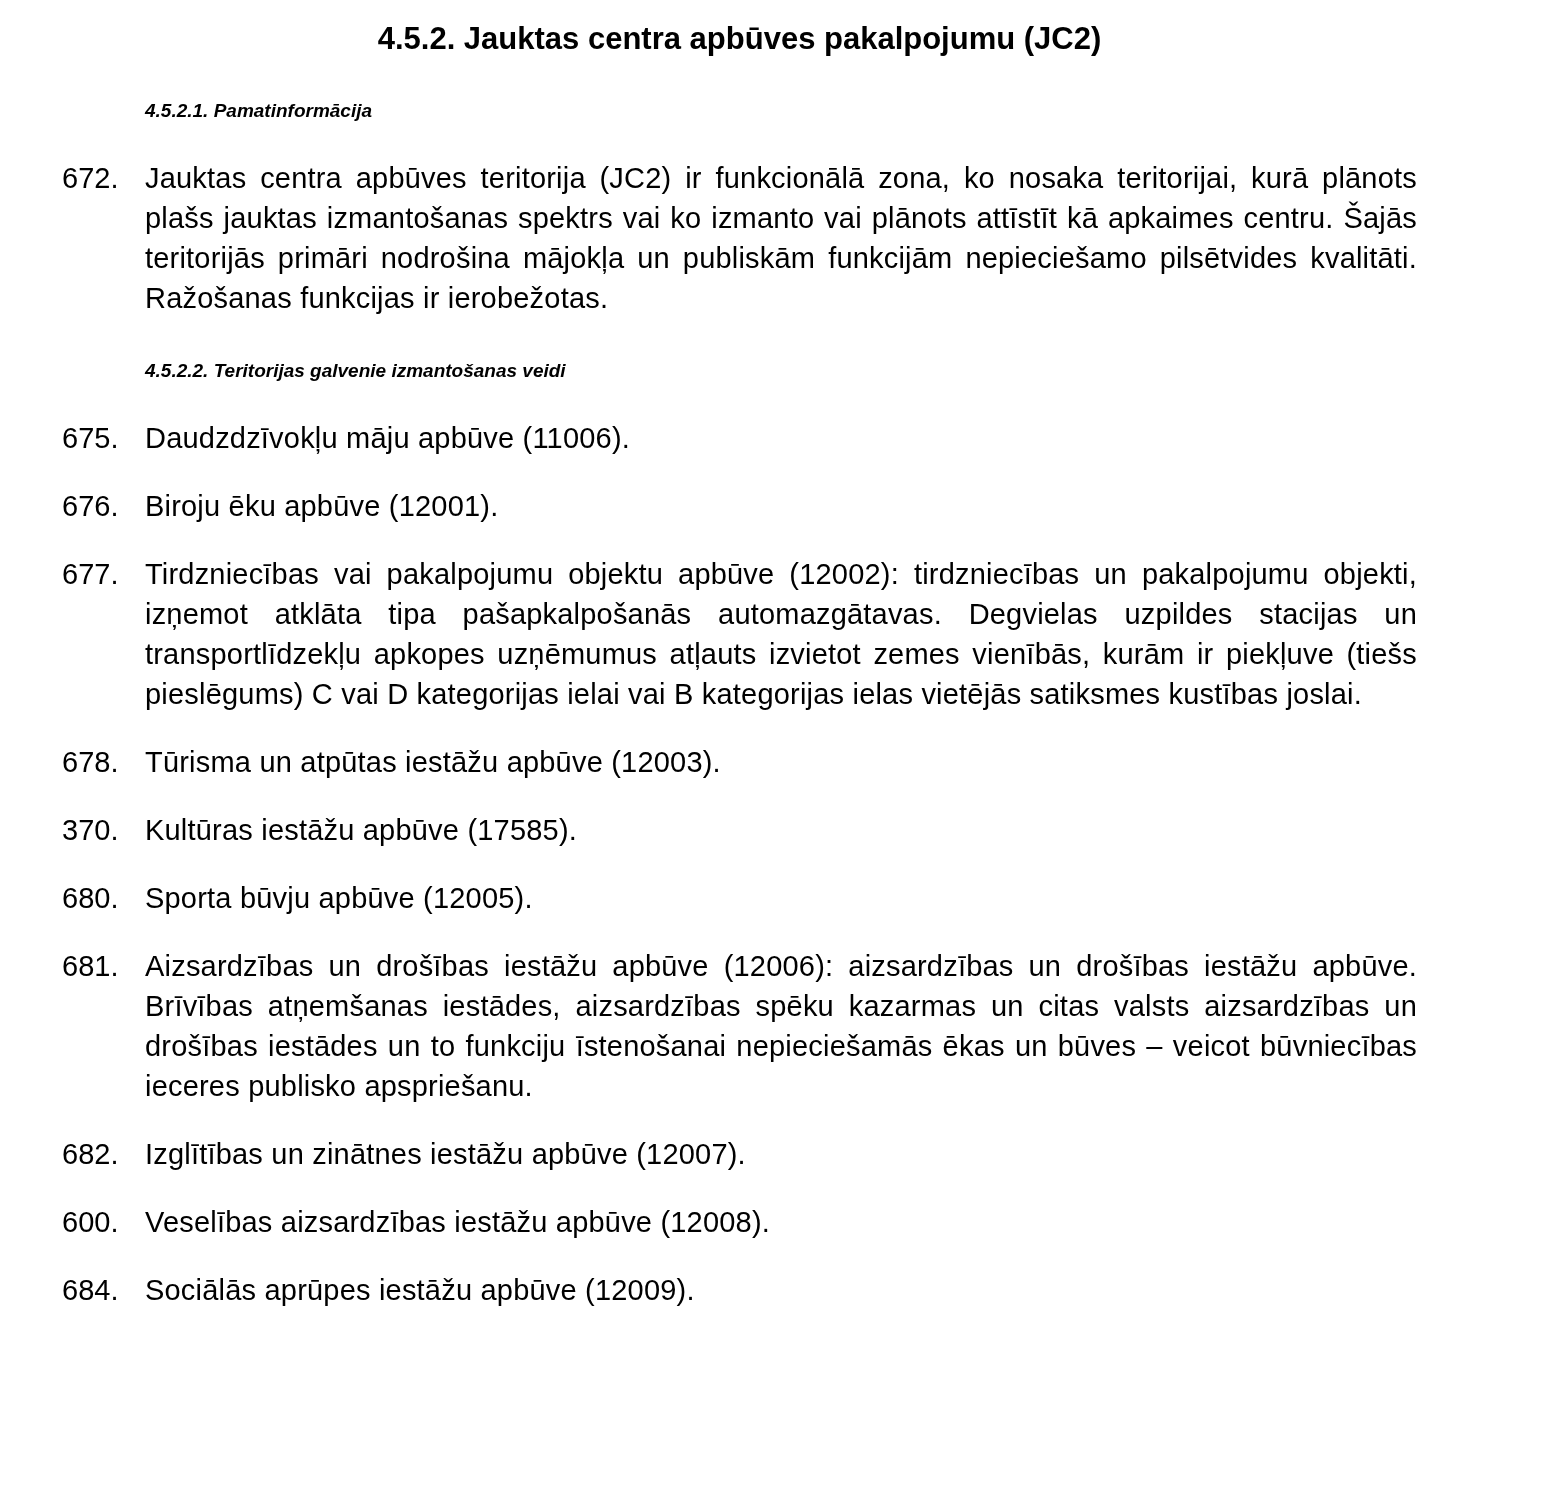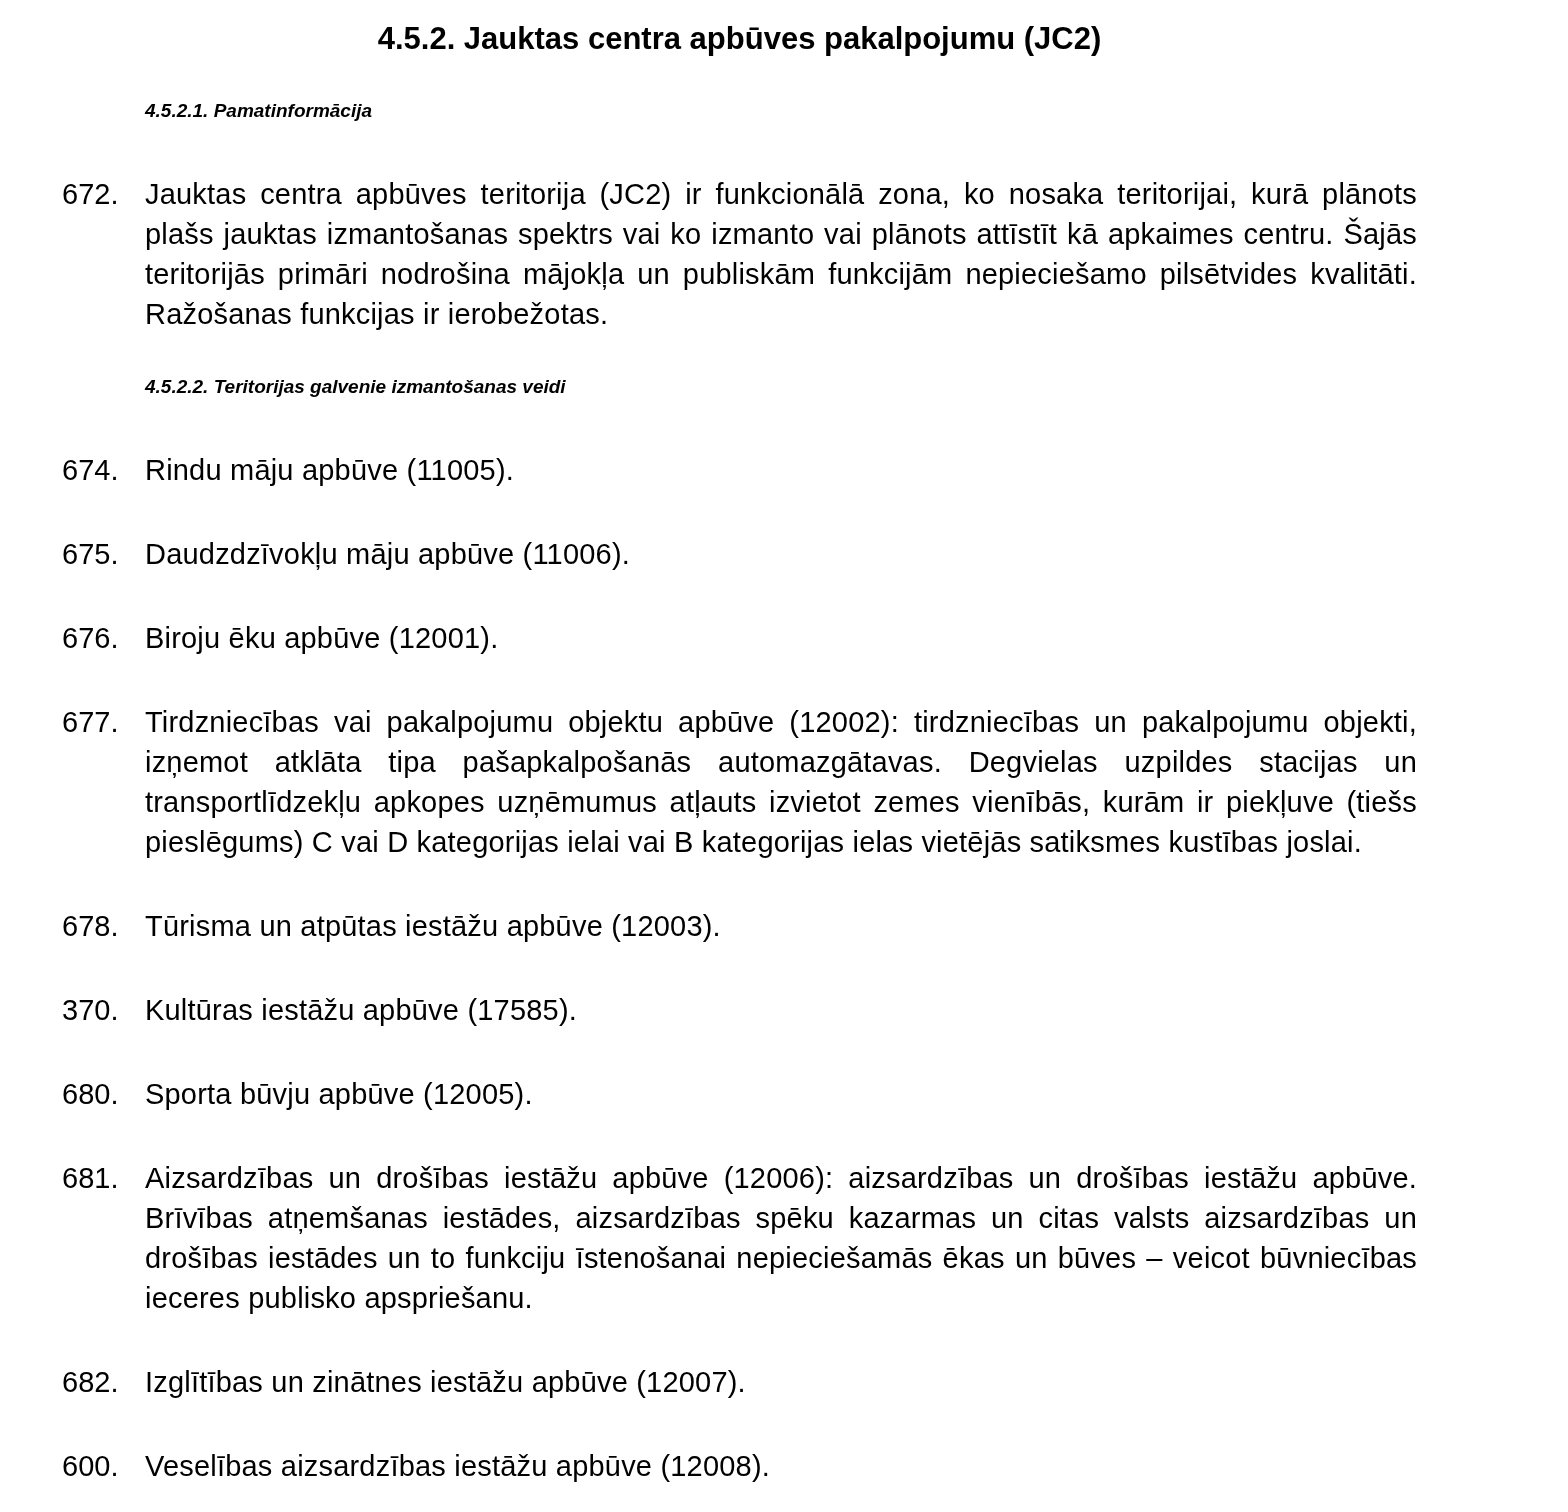--- a/index.html
+++ b/index.html
@@ -29,21 +29,21 @@
   }
   .section-heading {
     font-size: 19px;
     line-height: 38px;
     font-weight: 700;
     font-style: italic;
     margin: 34px 0 0 83px;
   }
   .item {
     display: flex;
-    margin-top: 44px;
+    margin-top: 28px;
   }
   .item .num {
     flex: 0 0 83px;
   }
   .item .text {
     flex: 1 1 auto;
     text-align: justify;
     letter-spacing: 0.2px;
   }
 </style>
@@ -57,24 +57,20 @@
   <h2 class="section-heading">4.5.2.1. Pamatinformācija</h2>
 
   <div class="item">
     <span class="num">672.</span>
     <div class="text">Jauktas centra apbūves teritorija (JC2) ir funkcionālā zona, ko nosaka teritorijai, kurā plānots plašs jauktas izmantošanas spektrs vai ko izmanto vai plānots attīstīt kā apkaimes centru. Šajās teritorijās primāri nodrošina mājokļa un publiskām funkcijām nepieciešamo pilsētvides kvalitāti. Ražošanas funkcijas ir ierobežotas.</div>
   </div>
 
   <h2 class="section-heading">4.5.2.2. Teritorijas galvenie izmantošanas veidi</h2>
 
 
-  <div class="item">
-    <span class="num">674.</span>
-    <div class="text">Rindu māju apbūve (11005).</div>
-  </div>
 
   <div class="item">
     <span class="num">675.</span>
     <div class="text">Daudzdzīvokļu māju apbūve (11006).</div>
   </div>
 
   <div class="item">
     <span class="num">676.</span>
     <div class="text">Biroju ēku apbūve (12001).</div>
   </div>

